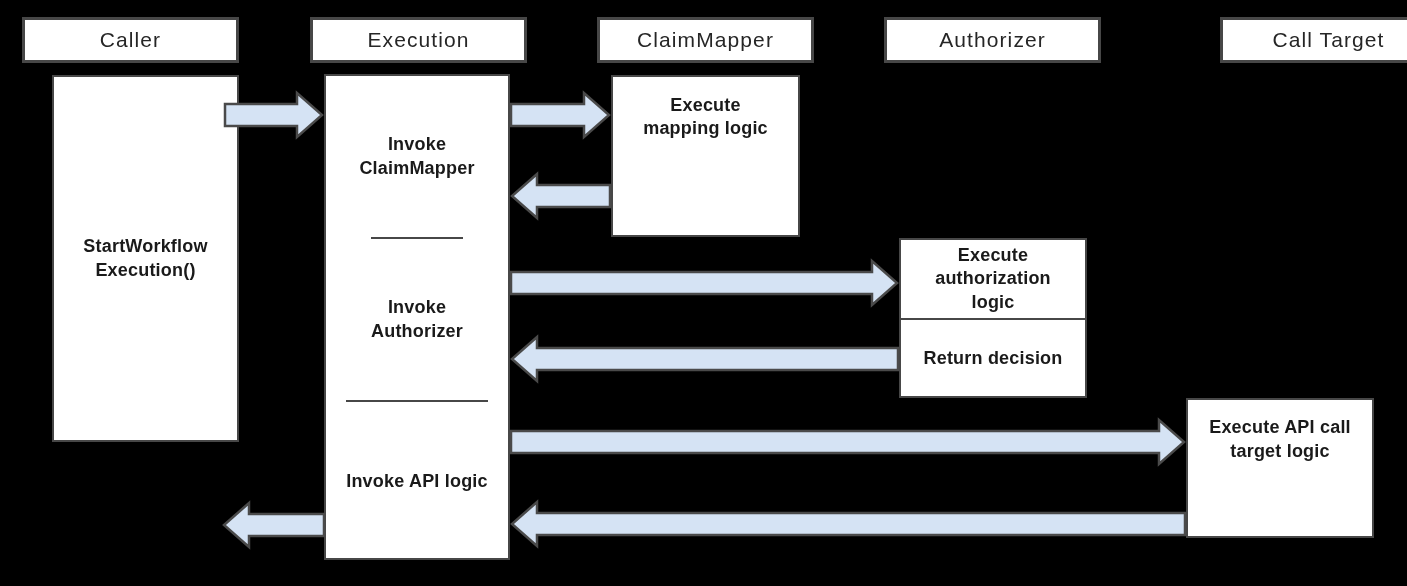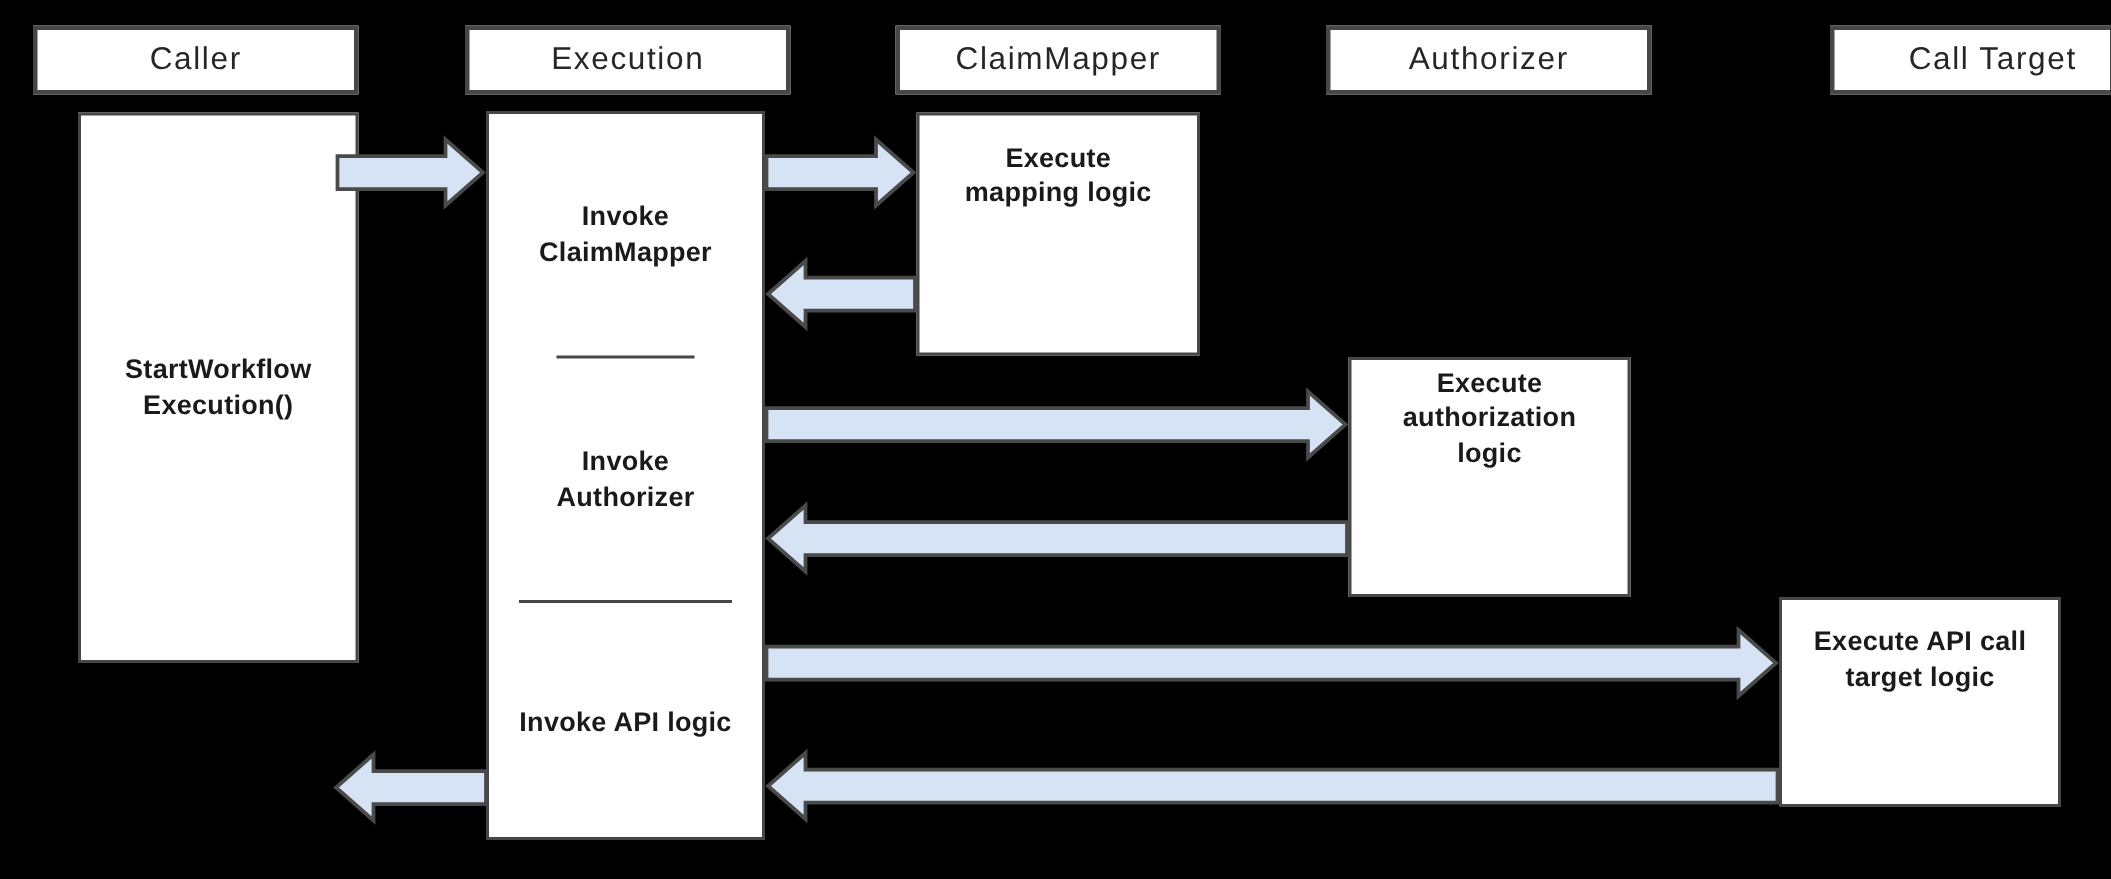--- a/index.html
+++ b/index.html
@@ -135,20 +135,21 @@
 
   <div class="box" id="box-claimmapper">
     <div class="cell" id="cm-cell-1">Execute
 mapping logic</div>
   </div>
 
   <div class="box" id="box-authorizer">
     <div class="cell" id="az-cell-1">Execute
 authorization
 logic</div>
+    <div class="cell divider-top" id="az-cell-2">Return decision</div>
   </div>
 
   <div class="box" id="box-calltarget">
     <div class="cell" id="ct-cell-1">Execute API call
 target logic</div>
   </div>
 
   <svg class="arrow" id="arrow-1" width="100" height="46">
     <polygon points="1,12 73,12 73,1 98,23 73,45 73,34 1,34"></polygon>
   </svg>

